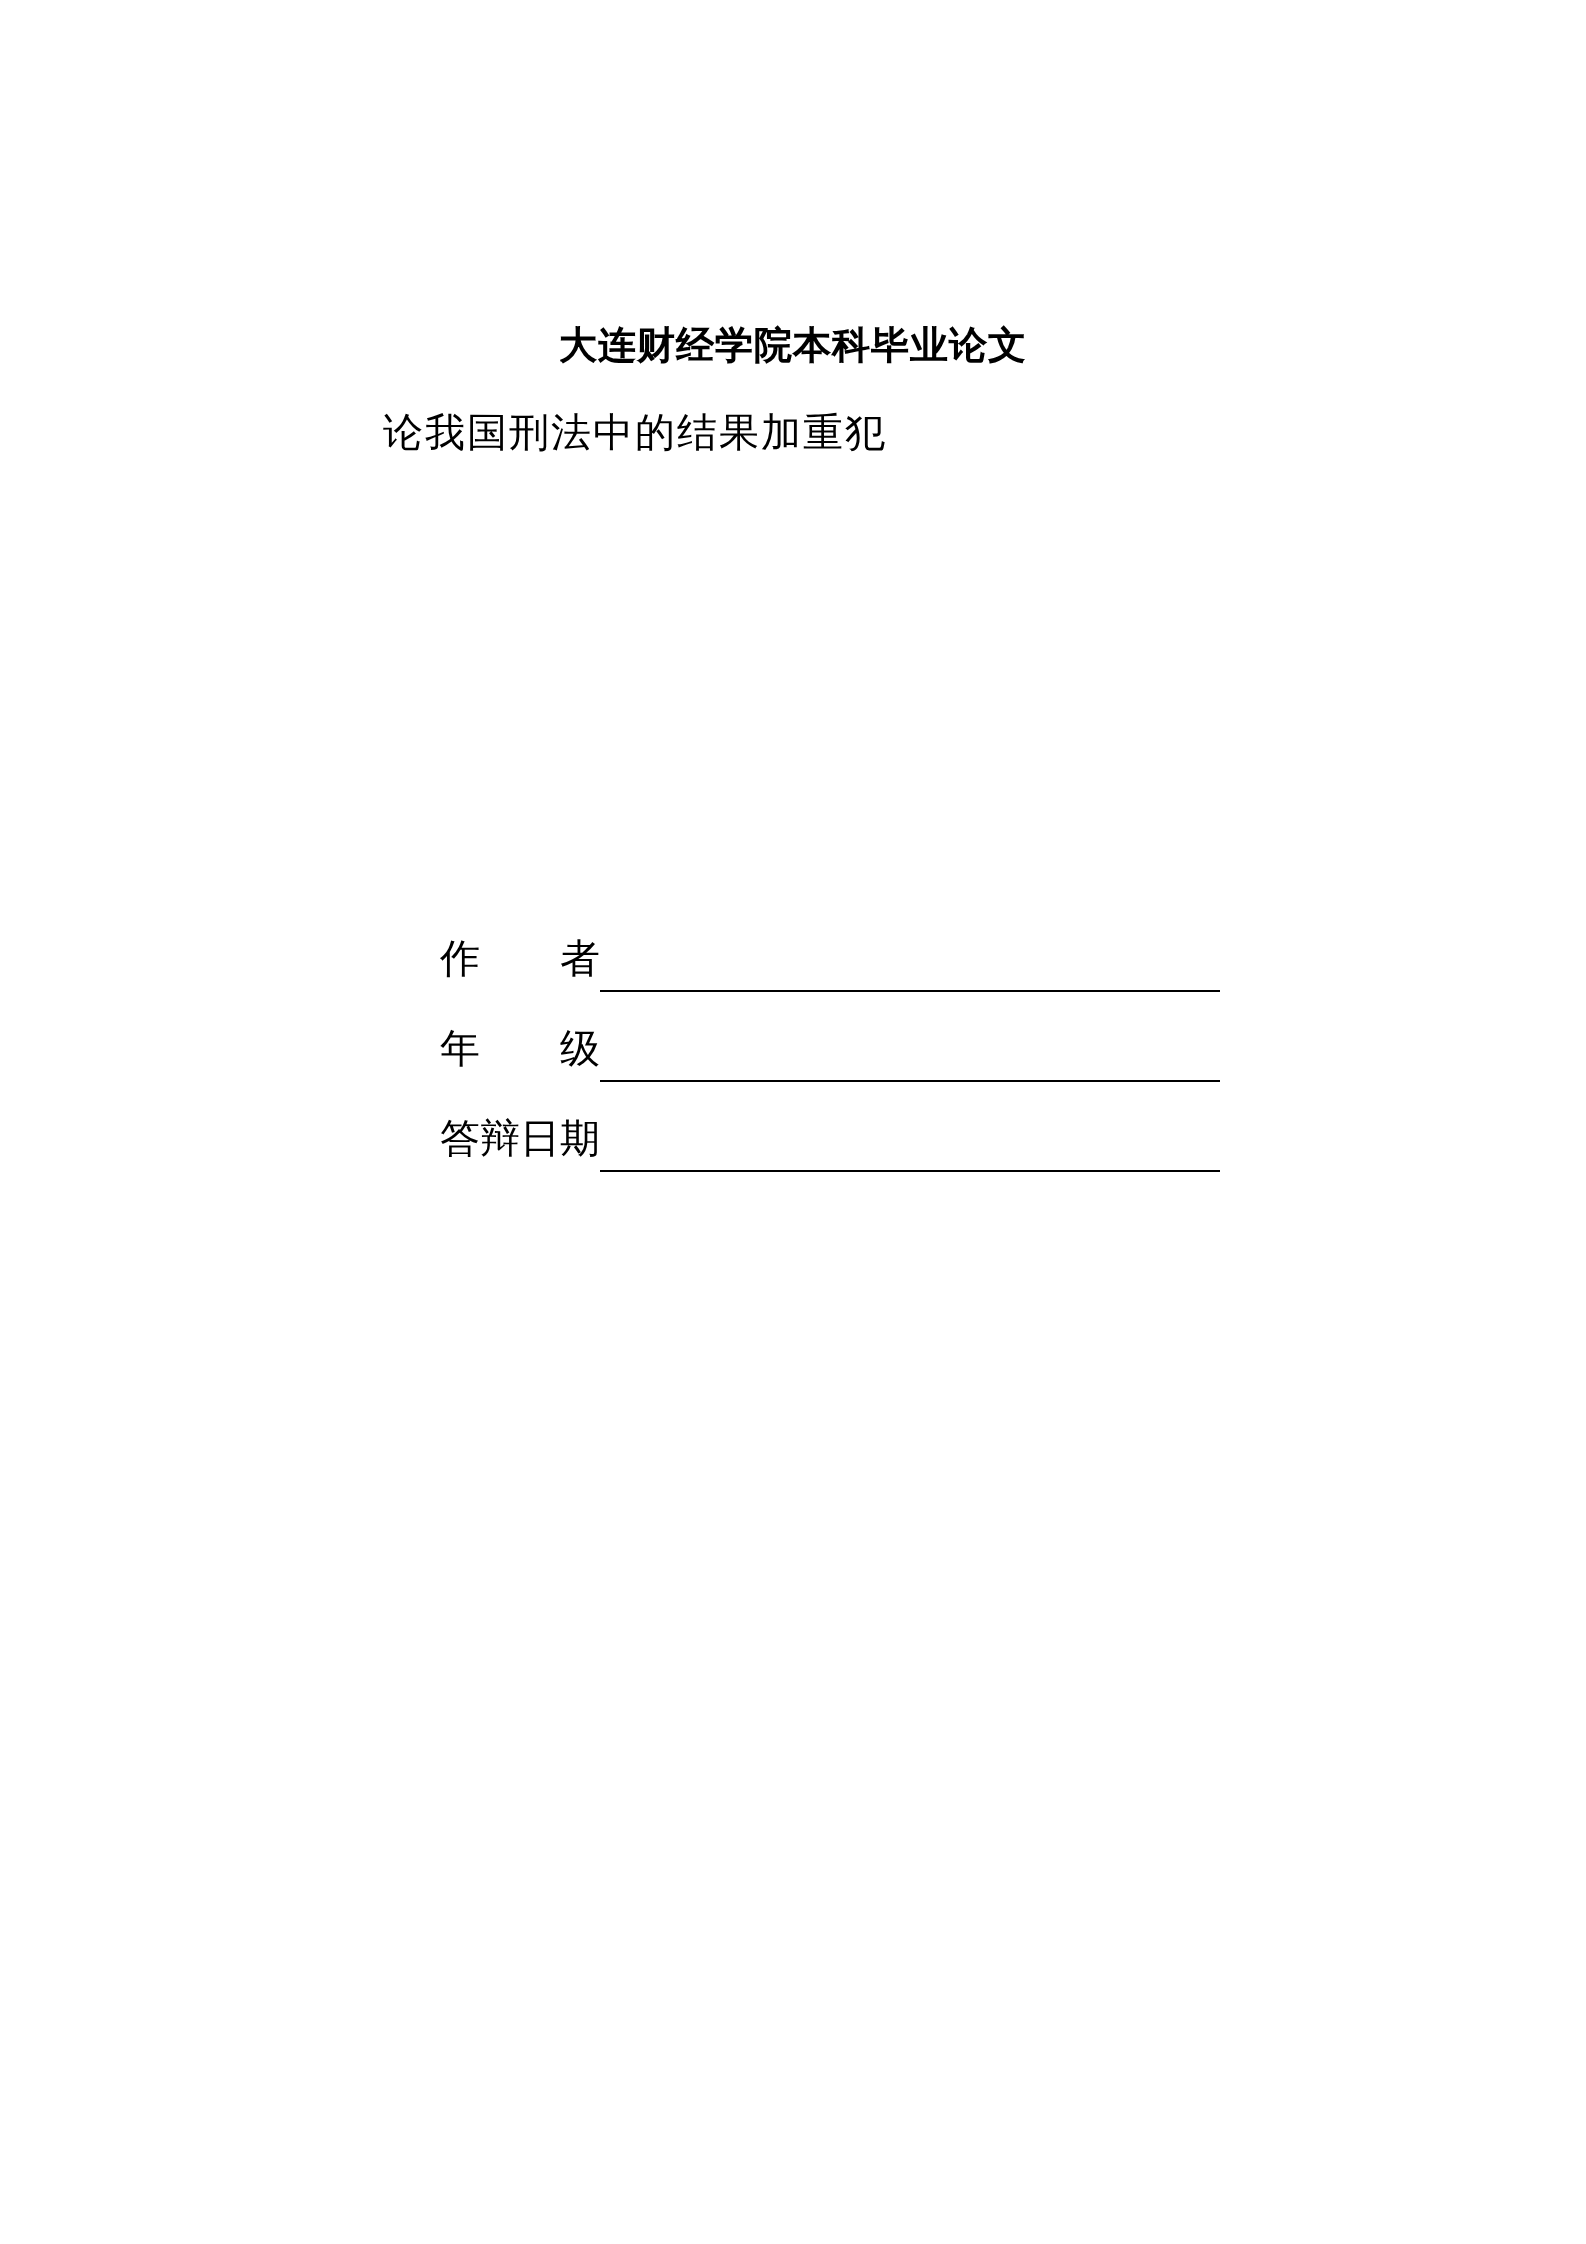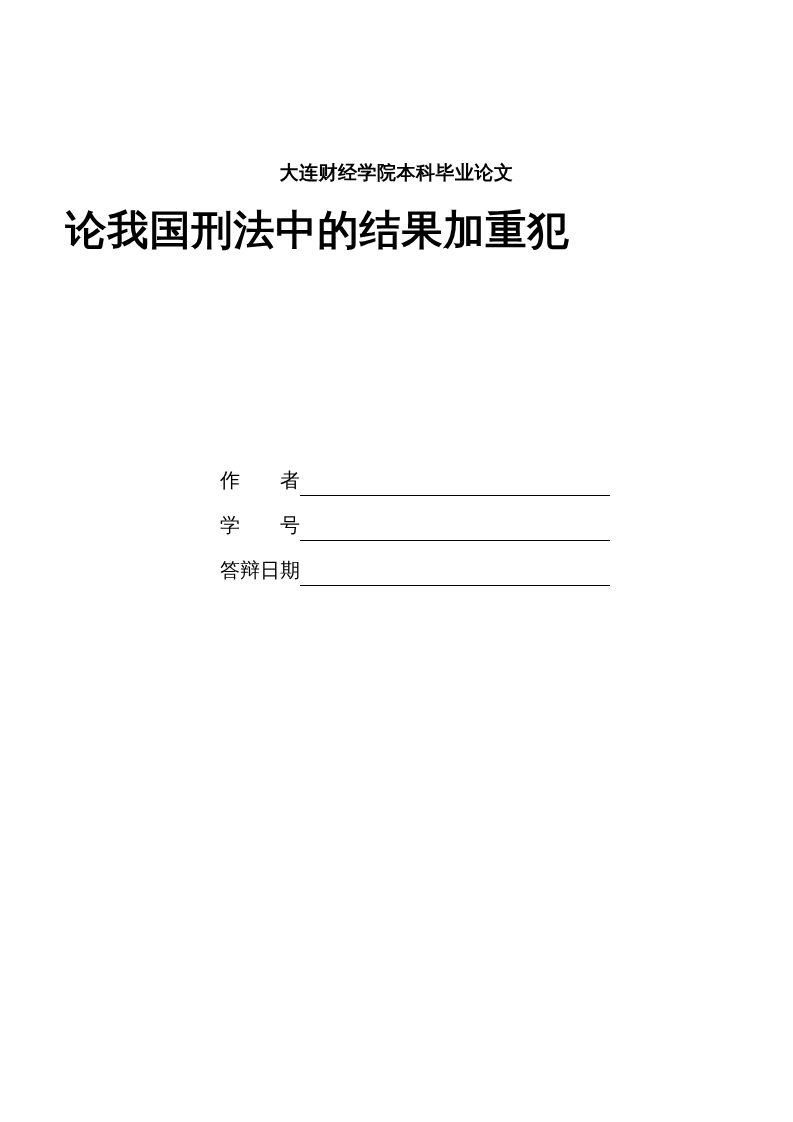--- a/index.html
+++ b/index.html
@@ -31,22 +31,22 @@
     font-weight: bold;
     letter-spacing: 0.5px;
     margin-top: 34px;
   }
   .paper-title {
     position: absolute;
     top: 203px;
     left: 0;
     width: 635px;
     text-align: center;
-    font-size: 41px;
-    font-weight: bold;
+    font-size: 20px;
+    font-weight: normal;
     letter-spacing: 1px;
   }
   .fields {
     position: absolute;
     top: 455px;
     left: 220px;
     width: 390px;
   }
   .field-row {
     display: flex;
@@ -89,27 +89,27 @@
 
     <div class="field-row">
       <span class="field-label">作　　者</span>
       <span class="field-line">
         <span class="field-value"></span>
       </span>
     </div>
 
 
 
-
     <div class="field-row">
-      <span class="field-label">学　　号</span>
+      <span class="field-label">年　　级</span>
       <span class="field-line">
         <span class="field-value"></span>
       </span>
     </div>
+
 
 
     <div class="field-row">
       <span class="field-label">答辩日期</span>
       <span class="field-line">
         <span class="field-value"></span>
       </span>
     </div>
 
 

